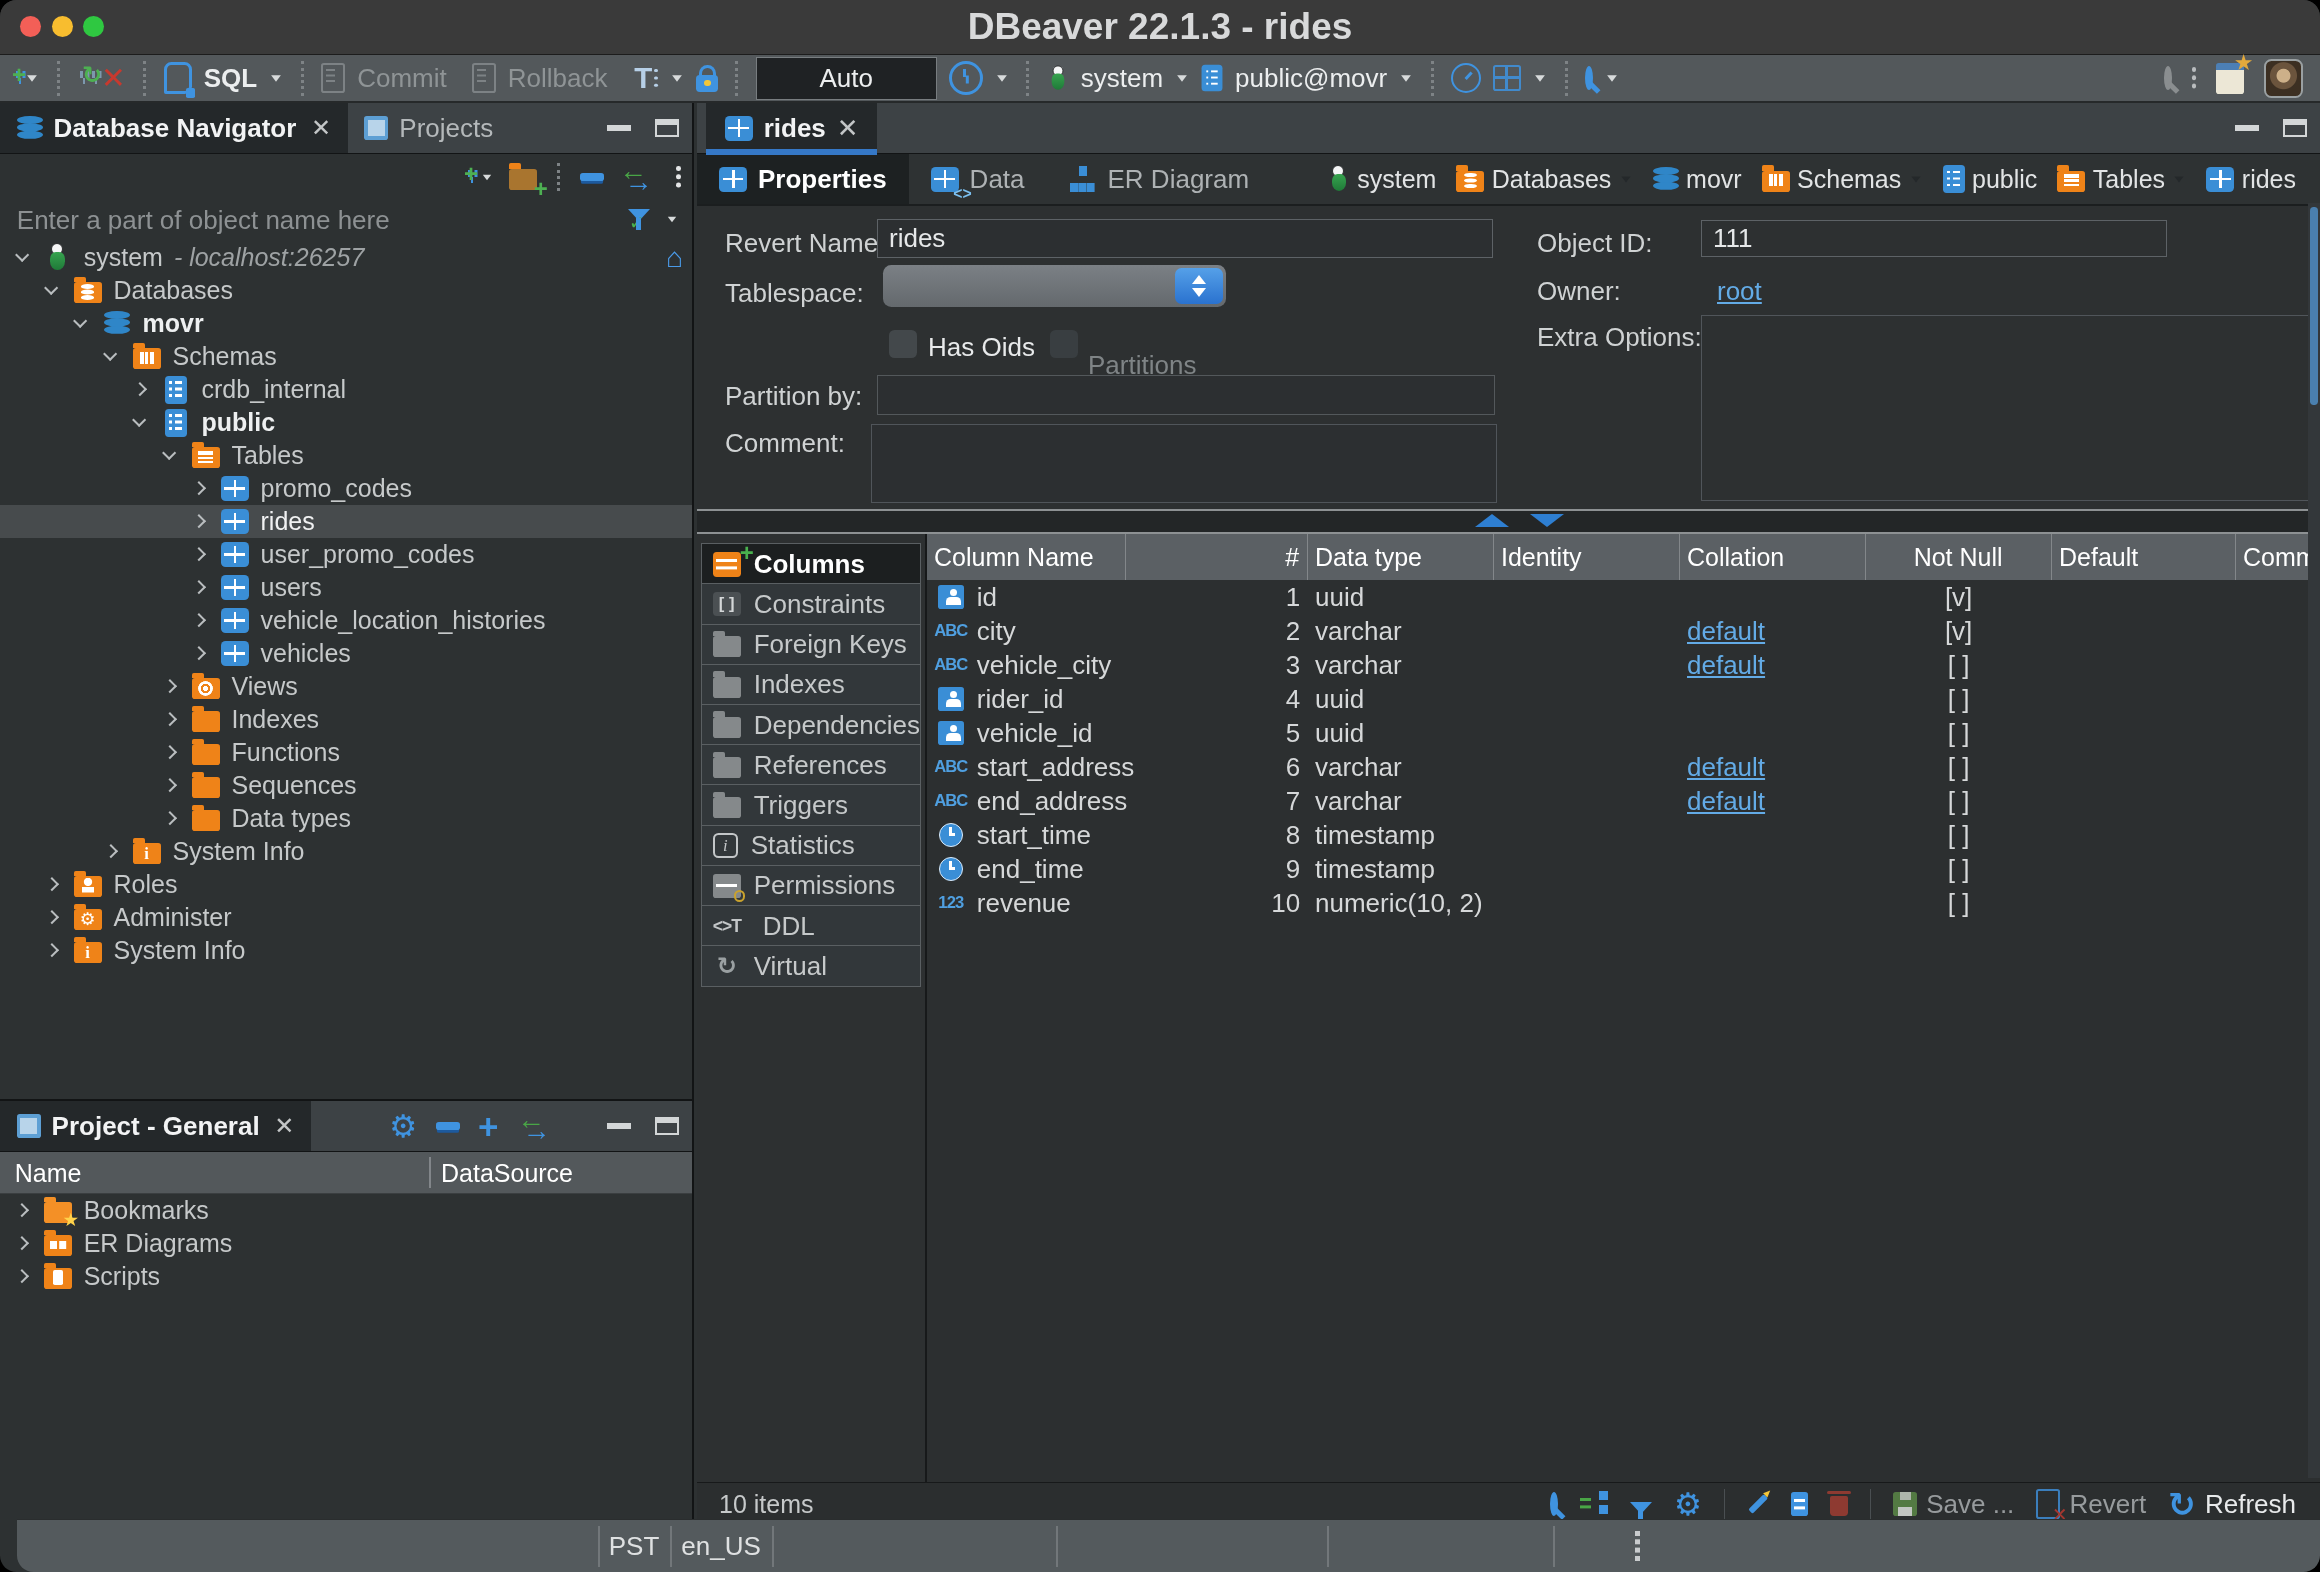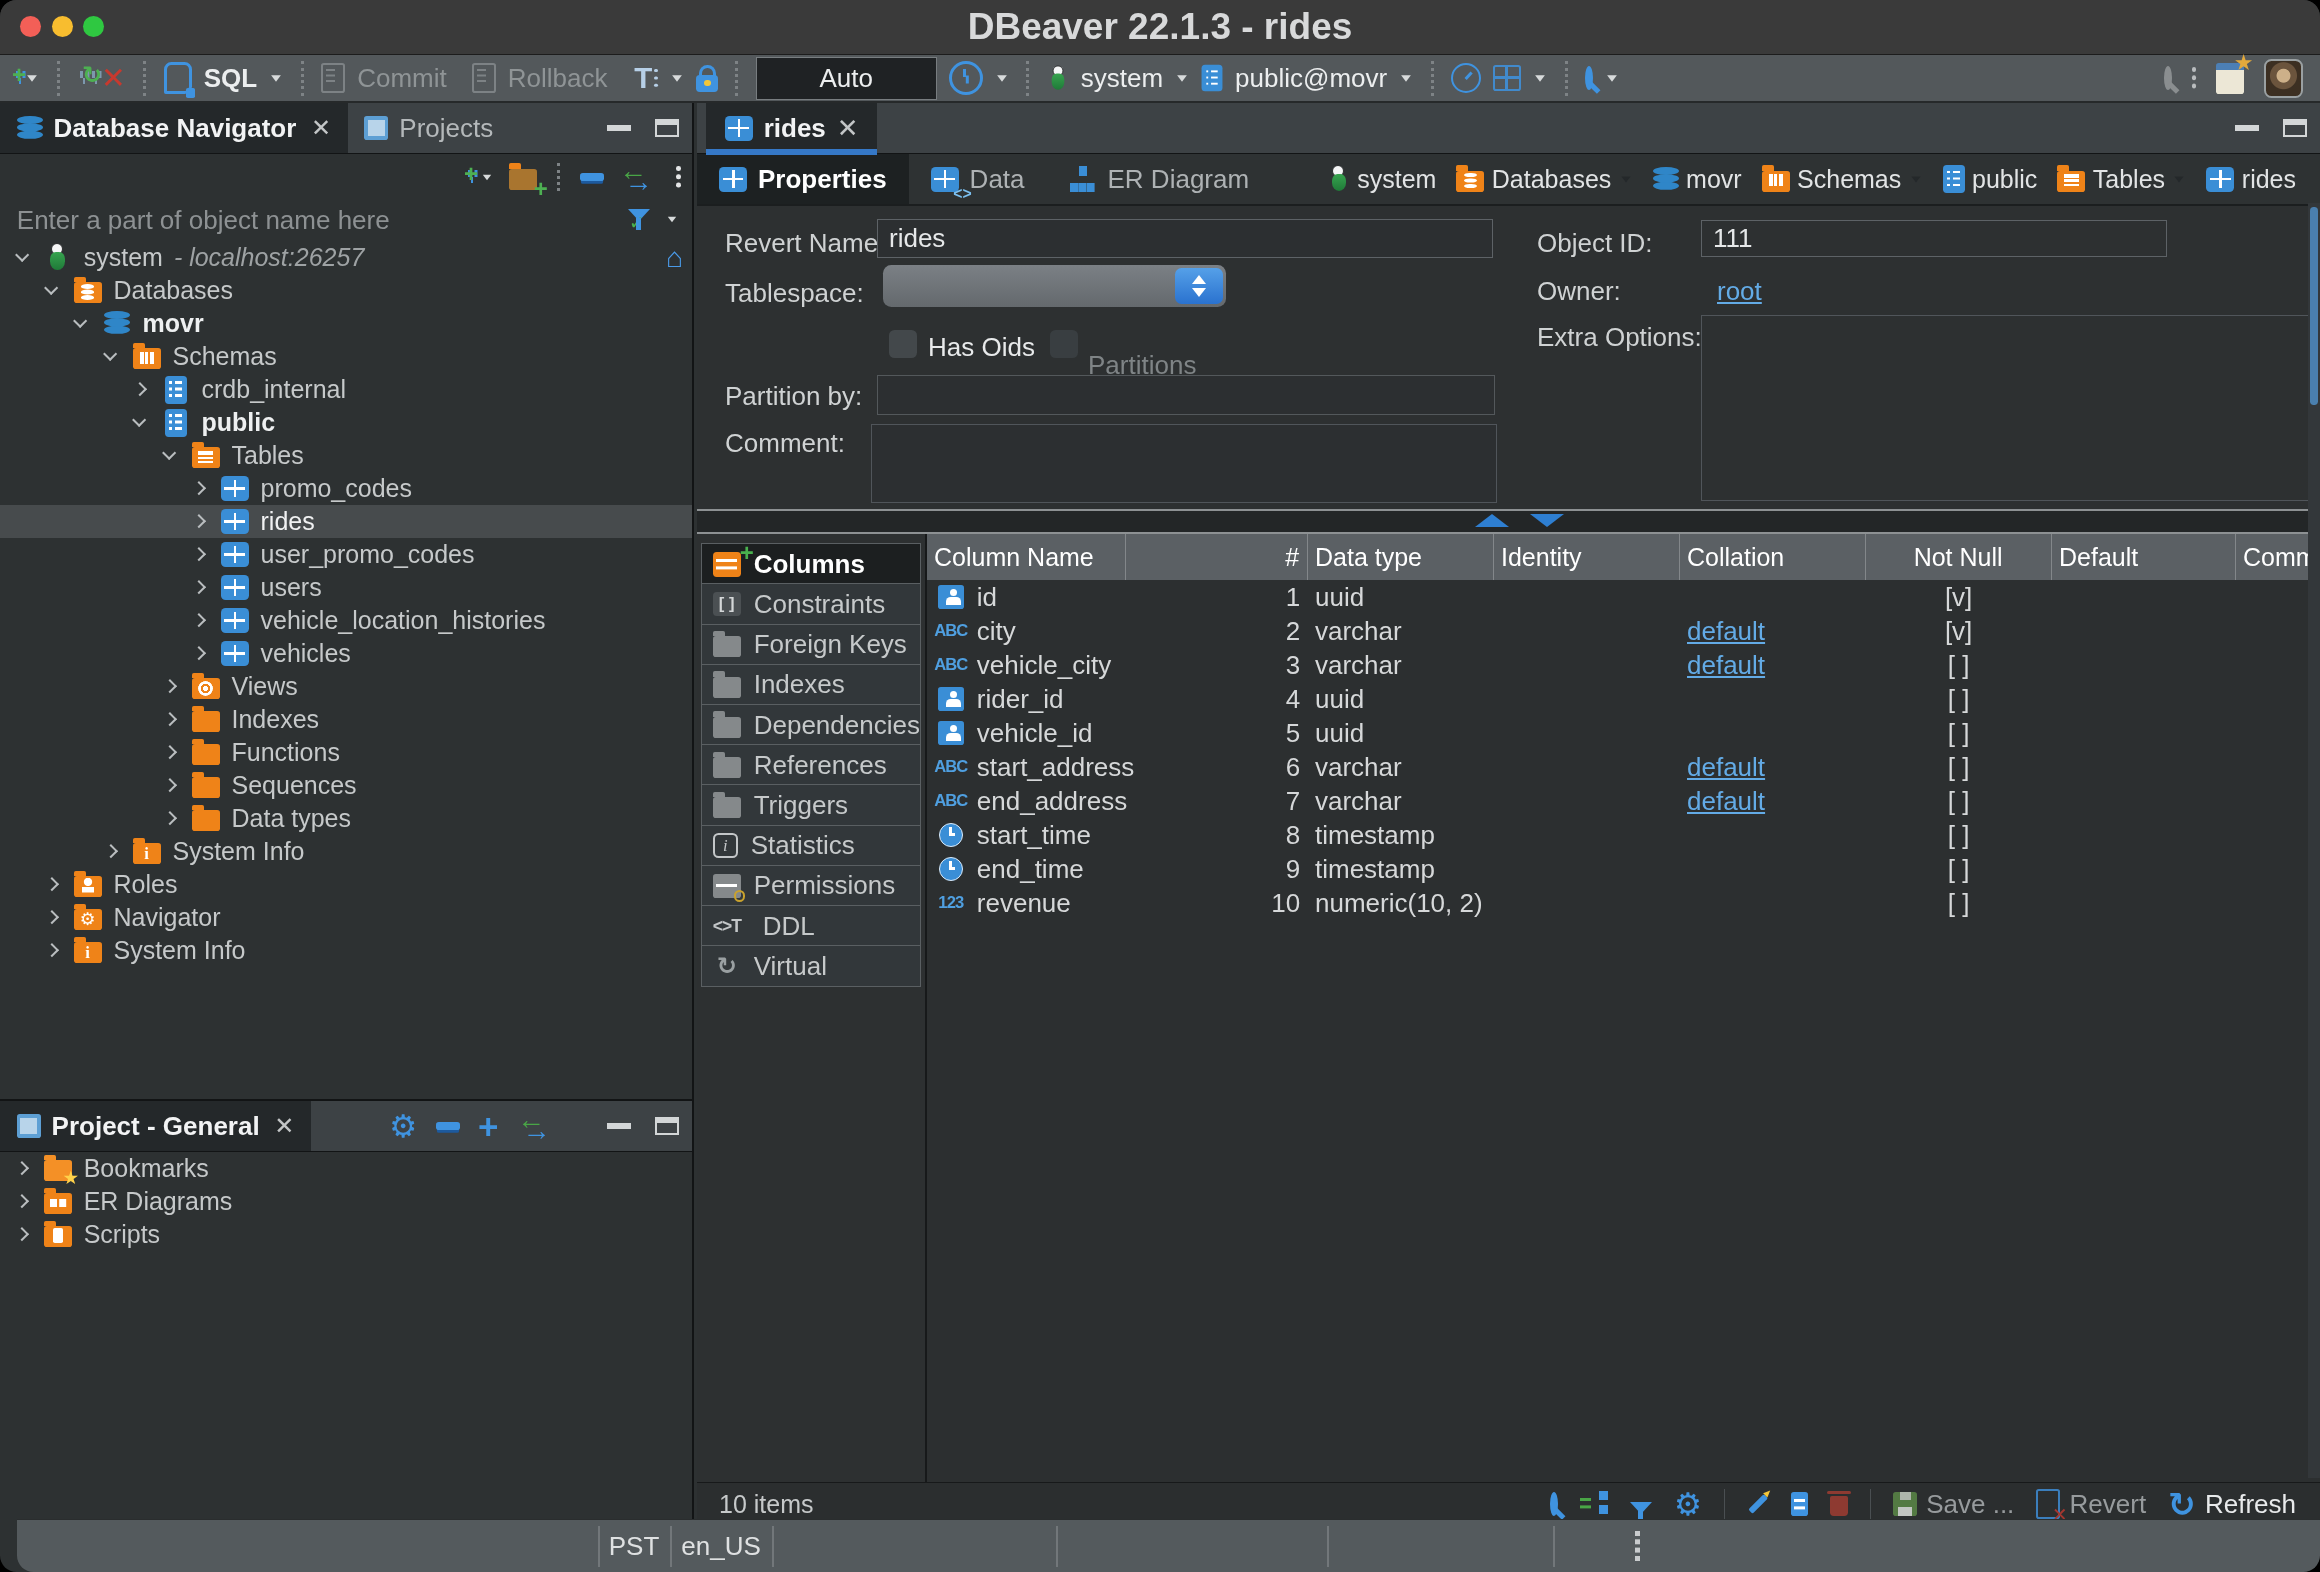--- a/index.html
+++ b/index.html
@@ -474,21 +474,21 @@
           </span>
           <span class="tlab">Roles</span>
         </div>
         <div class="tree-row" style="padding-left: 39px;">
           <span class="chev right"></span>
           <span class="icoslot">
             <span class="ic ic-folder-wrench">
               <span class="g">⚙</span>
             </span>
           </span>
-          <span class="tlab">Navigator</span>
+          <span class="tlab">Administer</span>
         </div>
         <div class="tree-row" style="padding-left: 39px;">
           <span class="chev right"></span>
           <span class="icoslot">
             <span class="ic ic-folder-info">
               <span class="g">i</span>
             </span>
           </span>
           <span class="tlab">System Info</span>
         </div>
@@ -507,20 +507,25 @@
           <span style="color:#3f93e0;font-size:35px;font-weight:bold;line-height:1;">+</span>
           <span class="tl-sync">
               <span class="a1">←</span>
               <span class="a2">→</span>
             </span>
         </div>
         <div class="wc">
           <span class="wc-min"></span>
           <span class="wc-max"></span>
         </div>
+      </div>
+      <div class="proj-head">
+        <span class="h1">Name</span>
+        <span class="vd"></span>
+        <span class="h2">DataSource</span>
       </div>
       <div id="proj-tree">
           <div class="tree-row" style="padding-left: 9.2px;">
             <span class="chev right"></span>
             <span class="icoslot">
               <span class="ic ic-folder-star">
                 <span class="g">★</span>
               </span>
             </span>
             <span class="tlab">Bookmarks</span>

